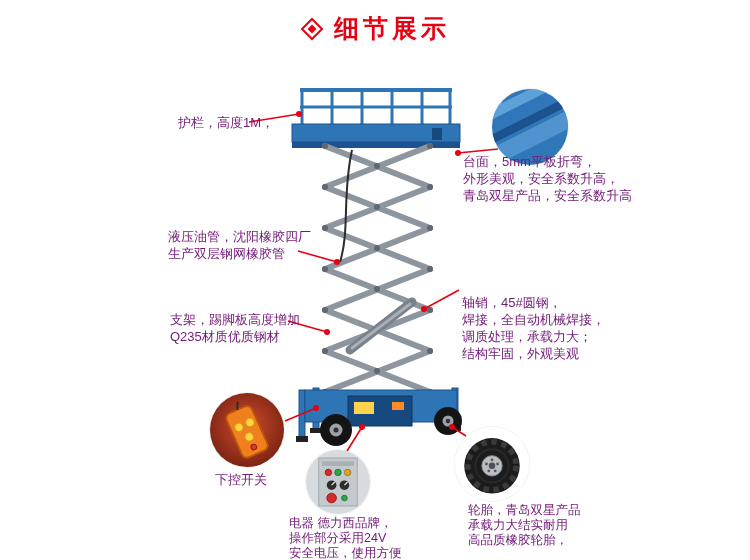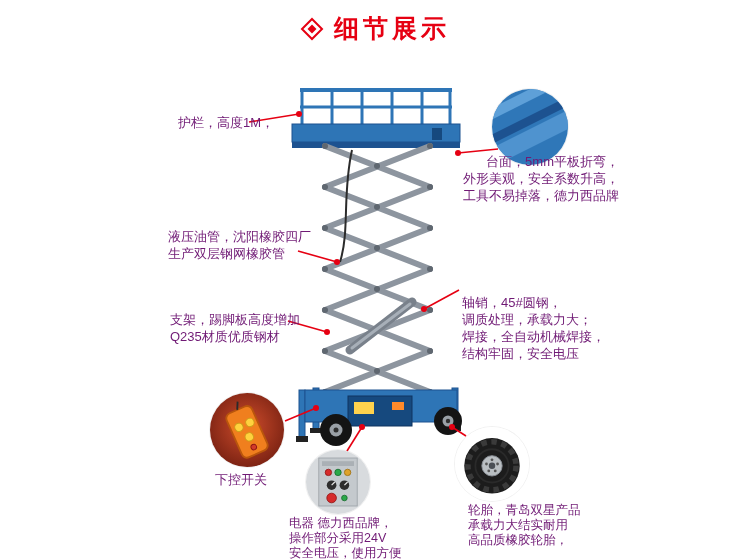--- a/index.html
+++ b/index.html
@@ -216,41 +216,41 @@
       <circle cx="43.5" cy="47.5" r="1.5" fill="#555"></circle>
       <circle cx="36.5" cy="47.5" r="1.5" fill="#555"></circle>
       <circle cx="34" cy="40" r="1.5" fill="#555"></circle>
     </svg>
   </div>
 
   <div class="callout" style="left:178px; top:114px;">
     <div>护栏，高度1M，</div>
   </div>
 
-  <div class="callout" style="left:463px; top:153px;text-align:right;">
+  <div class="callout" style="left:463px; top:153px;">
     <div>台面，5mm平板折弯，</div>
     <div>外形美观，安全系数升高，</div>
-    <div>工具不易掉落，德力西品牌</div>
+    <div>青岛双星产品，安全系数升高</div>
   </div>
 
   <div class="callout" style="left:168px; top:228px;">
     <div>液压油管，沈阳橡胶四厂</div>
     <div>生产双层钢网橡胶管</div>
   </div>
 
   <div class="callout" style="left:170px; top:311px;">
     <div>支架，踢脚板高度增加</div>
     <div>Q235材质优质钢材</div>
   </div>
 
   <div class="callout" style="left:462px; top:294px;">
     <div>轴销，45#圆钢，</div>
+    <div>焊接，全自动机械焊接，</div>
     <div>调质处理，承载力大；</div>
-    <div>焊接，全自动机械焊接，</div>
-    <div>结构牢固，安全电压</div>
+    <div>结构牢固，外观美观</div>
   </div>
 
   <div class="callout" style="left:215px; top:471px;">
     <div>下控开关</div>
   </div>
 
   <div class="callout tight" style="left:289px; top:516px;">
     <div>电器 德力西品牌，</div>
     <div>操作部分采用24V</div>
     <div>安全电压，使用方便</div>

